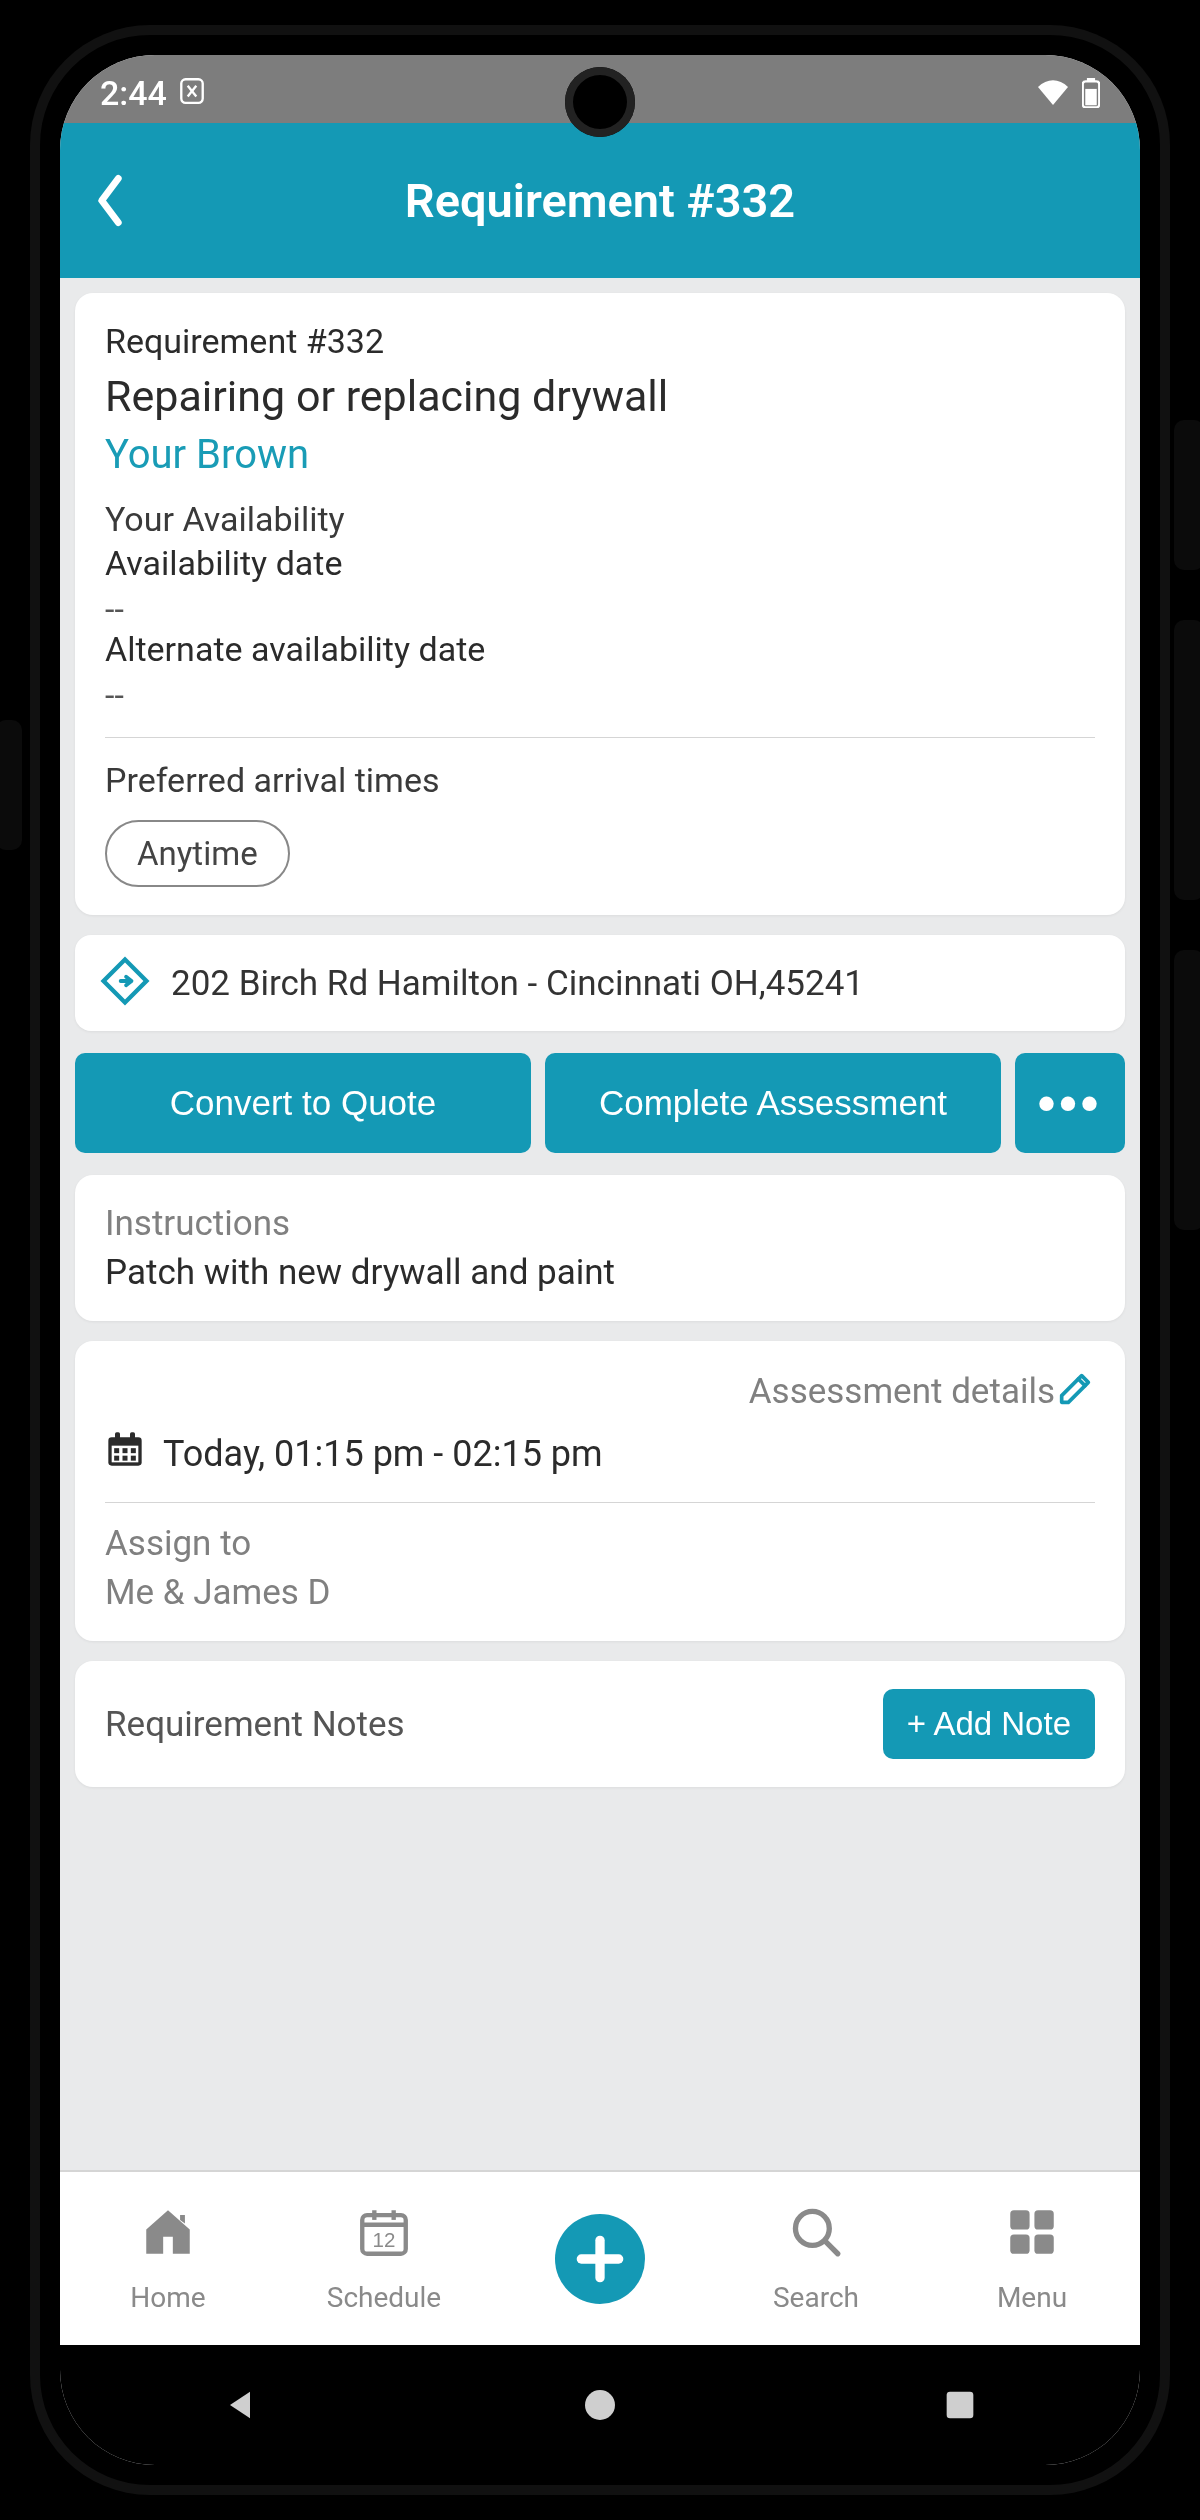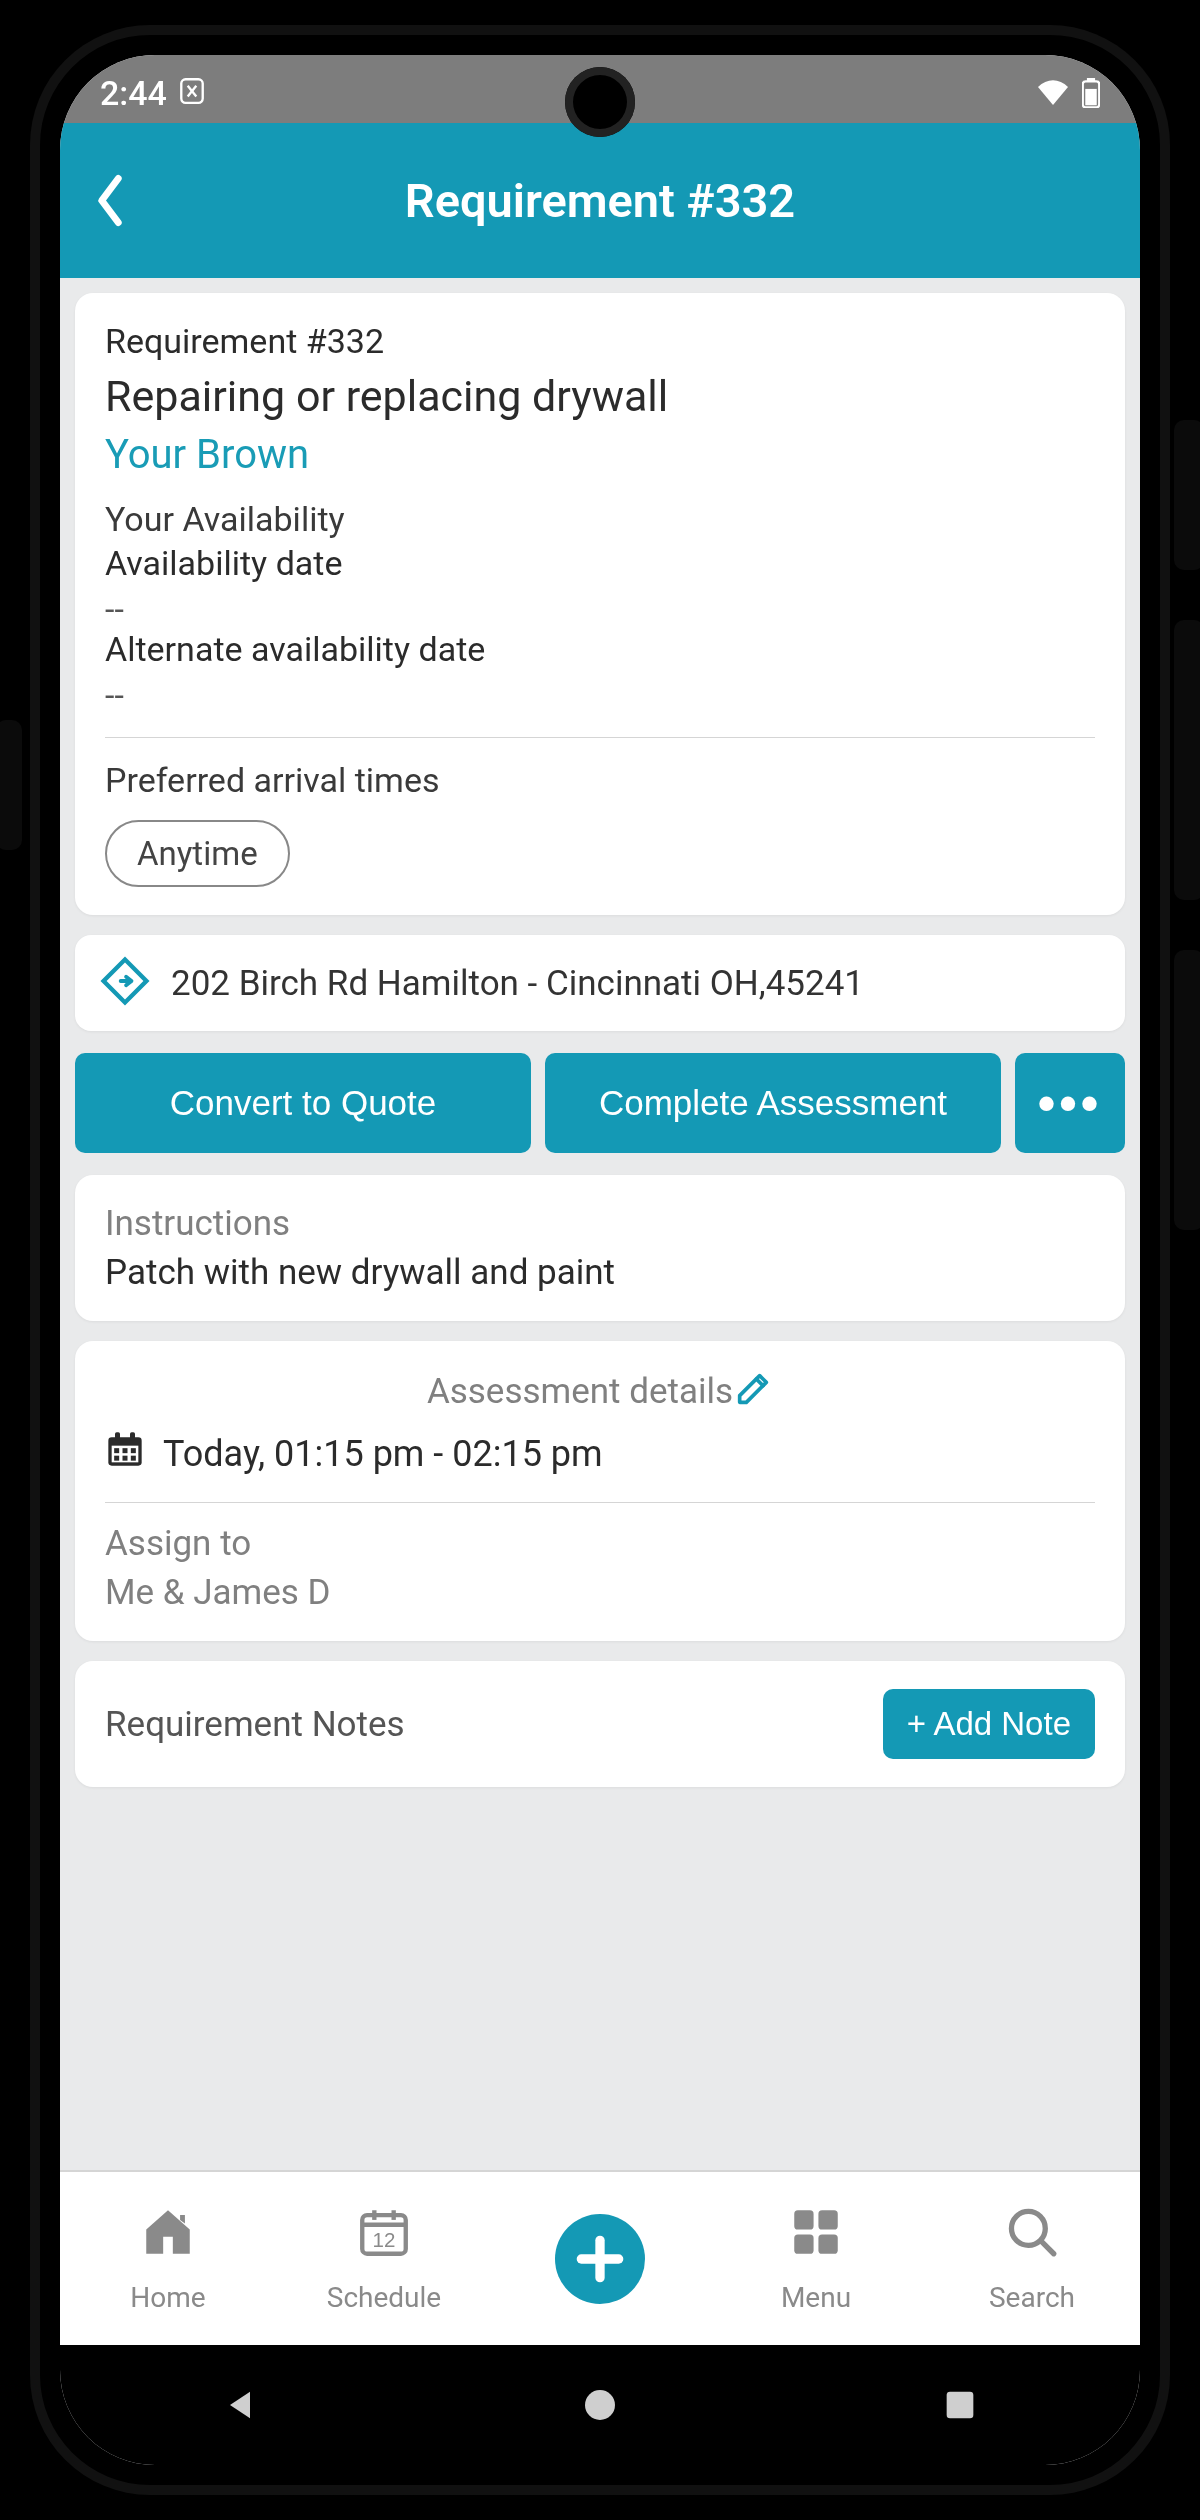--- a/index.html
+++ b/index.html
@@ -121,21 +121,21 @@
     border:none; border-radius:10px;
     font-size:35px; font-weight:500;
     display:flex; align-items:center; justify-content:center;
     height:100px;
   }
   .btn.primary { flex:1; }
   .btn.more { width:110px; font-size:50px; font-weight:700; letter-spacing:4px; }
 
   .card .gray-label { font-size:35px; color:#808080;}
   .card .body-text  { font-size:35px; color:#2b2b2b; margin-top:8px;}
-  .detail-head { display:flex; align-items:center; justify-content:center;}
+  .detail-head { display:flex; align-items:center; justify-content:flex-end;}
   .detail-row { display:flex; align-items:center; gap:18px; margin-top:16px; font-size:36px; color:#2b2b2b;}
   .assign-val { font-size:35px; color:#808080; margin-top:8px;}
   .notes-head { display:flex; align-items:center; justify-content:space-between;}
   .add-note-btn {
      background:#1499b5; color:#fff; border:none; border-radius:10px;
      padding: 16px 24px; font-size:33px; font-weight:500;
   }
 
   
   .tabbar {
@@ -314,38 +314,38 @@
             <span>
               <svg width="56" height="56" viewBox="0 0 24 24">
                   <line x1="12" y1="4" x2="12" y2="20" stroke="#fff" stroke-width="4" stroke-linecap="round"></line>
                   <line x1="4" y1="12" x2="20" y2="12" stroke="#fff" stroke-width="4" stroke-linecap="round"></line>
                 </svg>
             </span>
           </div>
         </div>
         <div class="tab">
           <span>
+            <svg width="58" height="58" viewBox="0 0 24 24" fill="none" stroke="#8a8a8a" stroke-width="2.2">
+                <circle cx="10.5" cy="10.5" r="7"></circle>
+                <line x1="16" y1="16" x2="21" y2="21" stroke-linecap="round"></line>
+              </svg>
+          </span>
+          <span>Search</span>
+        </div>
+        <div class="tab">
+          <span>
             <svg width="58" height="58" viewBox="0 0 24 24" fill="#8a8a8a">
                 <rect x="3" y="3" width="8" height="8" rx="1.5"></rect>
                 <rect x="13" y="3" width="8" height="8" rx="1.5"></rect>
                 <rect x="3" y="13" width="8" height="8" rx="1.5"></rect>
                 <rect x="13" y="13" width="8" height="8" rx="1.5"></rect>
               </svg>
           </span>
           <span>Menu</span>
         </div>
-        <div class="tab">
-          <span>
-            <svg width="58" height="58" viewBox="0 0 24 24" fill="none" stroke="#8a8a8a" stroke-width="2.2">
-                <circle cx="10.5" cy="10.5" r="7"></circle>
-                <line x1="16" y1="16" x2="21" y2="21" stroke-linecap="round"></line>
-              </svg>
-          </span>
-          <span>Search</span>
-        </div>
       </div>
 
       <div class="nav-bar">
         <div class="shape">
           <svg width="40" height="40" viewBox="0 0 24 24">
               <path d="M18 4 L6 12 L18 20 Z" fill="#cfcfcf"></path>
             </svg>
         </div>
         <div class="shape">
           <svg width="40" height="40" viewBox="0 0 24 24">

